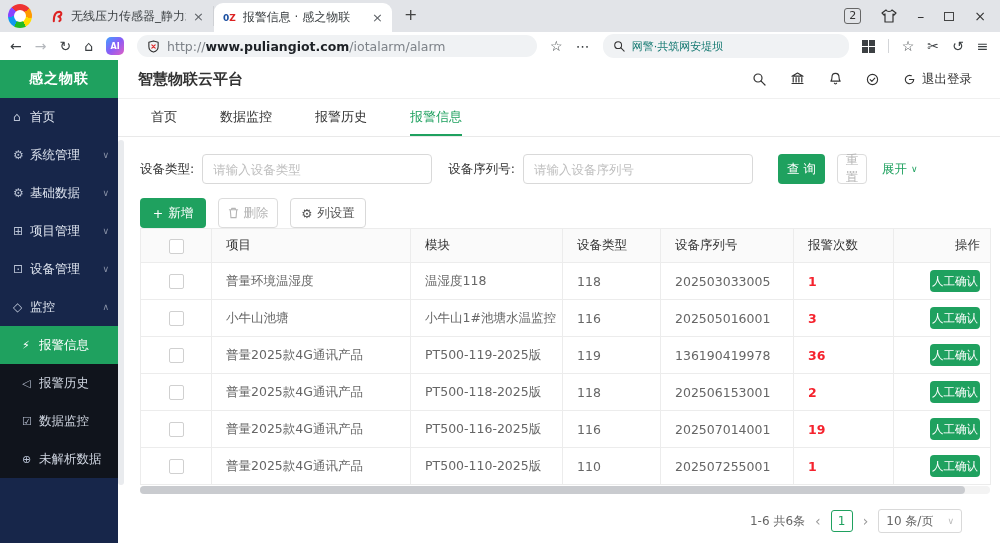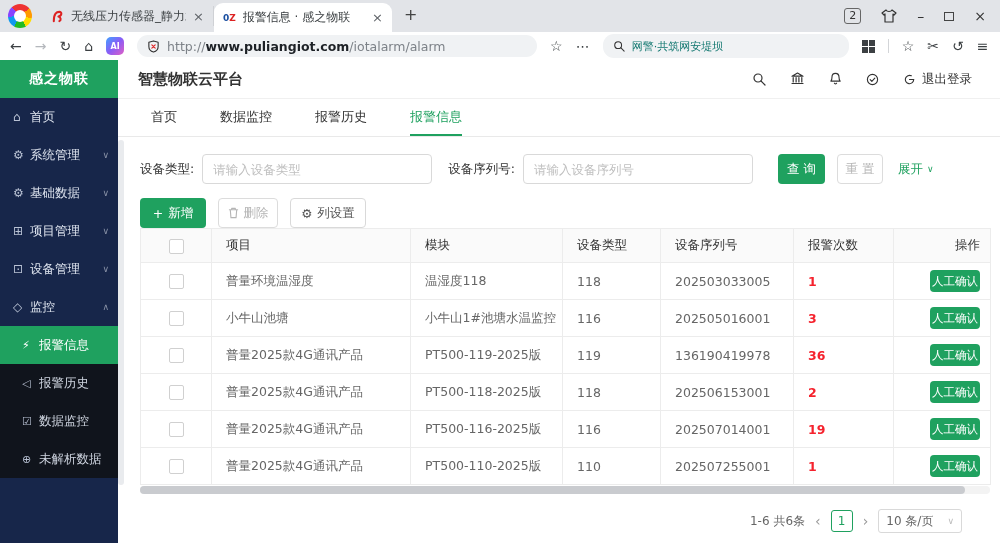--- a/index.html
+++ b/index.html
@@ -71,21 +71,21 @@
   .filter-row { display:flex; align-items:center; }
   .f-label { font-weight:500; color:#333; font-size:12.5px; }
   .f-input { width:230px; height:30px; border:1px solid #d9d9d9; border-radius:4px; margin-left:8px; padding:0 10px; font-size:12.5px; color:#333; outline:none; font-family:inherit; }
   .f-input::placeholder { color:#bfbfbf; }
   .ml16 { margin-left:16px; }
   .btn { height:30px; border-radius:4px; font-size:12.5px; display:inline-flex; align-items:center; justify-content:center; gap:5px; border:1px solid transparent; font-family:inherit; }
   .btn-green { background:#1fa15f; color:#fff;text-align:right; }
   .btn-plain { background:#fff; border-color:#d9d9d9; color:#555; }
   .btn-dim { background:#fff; border-color:#dcdcdc; color:#b5b5b5; }
   .q-btn { width:47px; margin-left:25px; }
-  .r-btn { width:46px; margin-left:12px; }
+  .r-btn { width:30px; margin-left:12px; }
   .expand { margin-left:15px; color:#1fa15f; font-size:12.5px; display:flex; align-items:center; gap:4px; }
   .expand .chev { font-size:9px; }
 
   .action-row { display:flex; align-items:center; margin-top:14px; gap:12px; }
   .add-btn { width:66px; }
   .del-btn { width:60px; }
   .col-btn { width:76px; }
 
   .tbl-wrap { width:850px; }
   table { border-collapse:collapse; table-layout:fixed; width:850px; }

